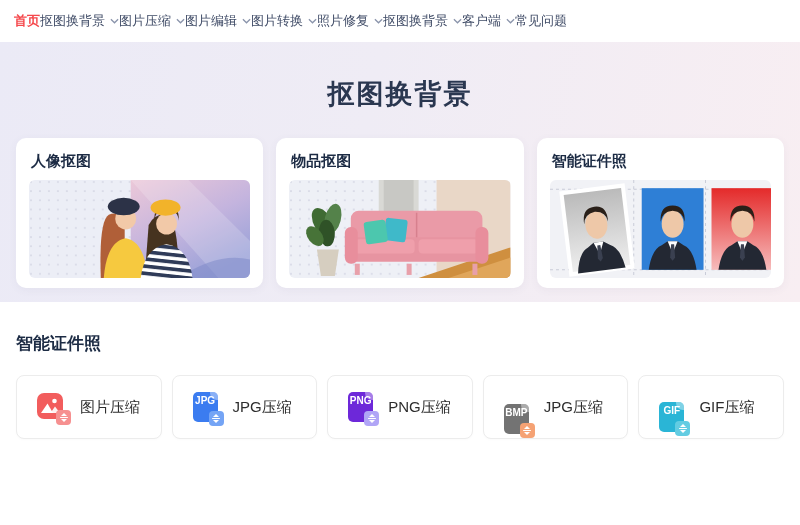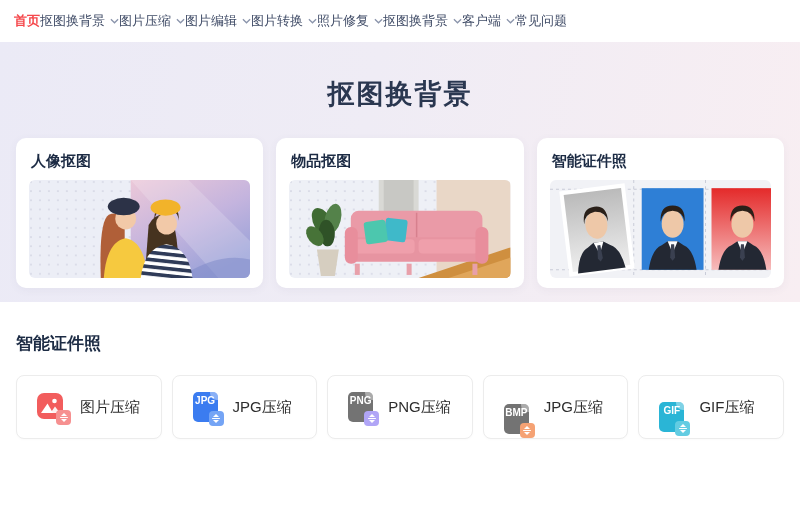--- a/index.html
+++ b/index.html
@@ -45,21 +45,21 @@
   .fbadge { position:absolute; right:-6px; bottom:-4px; width:15px; height:15px;
     border-radius:4px; display:flex; flex-direction:column; align-items:center;
     justify-content:center; gap:1px; }
   .tri-up { width:0; height:0; border-left:3px solid transparent;
     border-right:3px solid transparent; border-bottom:3.5px solid #fff; }
   .tri-dn { width:0; height:0; border-left:3px solid transparent;
     border-right:3px solid transparent; border-top:3.5px solid #fff; }
   .bar { width:8px; height:1.5px; background:#fff; border-radius:1px; }
 
   .c-blue   { background:#3b7cf0; } .b-blue   { background:#74a4f5; }
-  .c-purple { background:#737373; } .b-purple { background:#b0a5f6; }
+  .c-purple { background:#6d28d9; } .b-purple { background:#b0a5f6; }
   .c-orange { background:#737373;margin-top:24px; } .b-orange { background:#f5a274; }
   .c-teal   { background:#2ab5d6;margin-top:20px; } .b-teal   { background:#63cce2; }
   .c-red    { background:#f25d5d; } .b-red    { background:#f69090; }
 
   .img-icon { position:relative; width:28px; height:28px; flex:none; }
   .img-icon .sq { width:26px; height:26px; border-radius:7px; position:relative; overflow:hidden; }
 </style>
 </head>
 <body>
 

